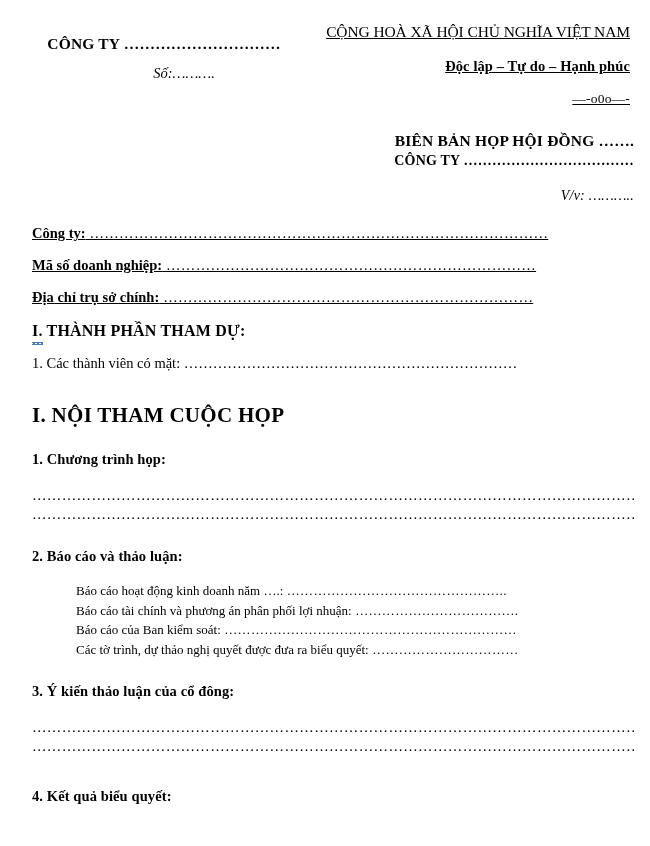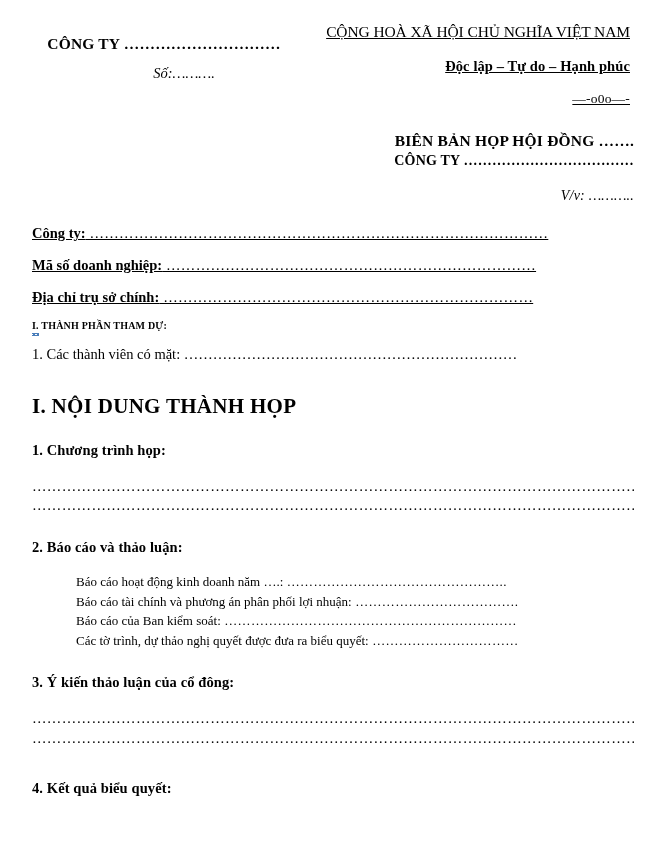--- a/index.html
+++ b/index.html
@@ -125,21 +125,21 @@
     white-space: nowrap;
     overflow: hidden;
     text-decoration: underline;
   }
   .field-row .dots {
     font-weight: normal;
     letter-spacing: 0.3px;
   }
 
   .sec-heading {
-    font-size: 10px;
+    font-size: 16px;
     font-weight: bold;
     line-height: 1.45;
     margin-top: 2px;
     margin-bottom: 10px;
     letter-spacing: 0.2px;
   }
   .spellmark {
     position: relative;
     display: inline-block;
   }
@@ -257,21 +257,21 @@
     <div class="sec-heading">
       <span class="spellmark">I.</span><span> THÀNH PHẦN THAM DỰ:</span>
     </div>
 
     <div class="num-row">
       <span>1. Các thành viên có mặt:</span><span> ……………………………………………………………</span>
     </div>
 
   </div>
 
-  <div class="big-heading">I. NỘI DUNG THÀNH HỌP</div>
+  <div class="big-heading">I. NỘI THAM CUỘC HỌP</div>
 
   <div class="sub-heading">1. Chương trình họp:</div>
   <div class="dot-line first">………………………………………………………………………………………………………………………</div>
   <div class="dot-line">………………………………………………………………………………………………………………………</div>
 
   <div class="gap-md"></div>
 
   <div class="sub-heading">2. Báo cáo và thảo luận:</div>
 
   <ul class="bullet-list">

